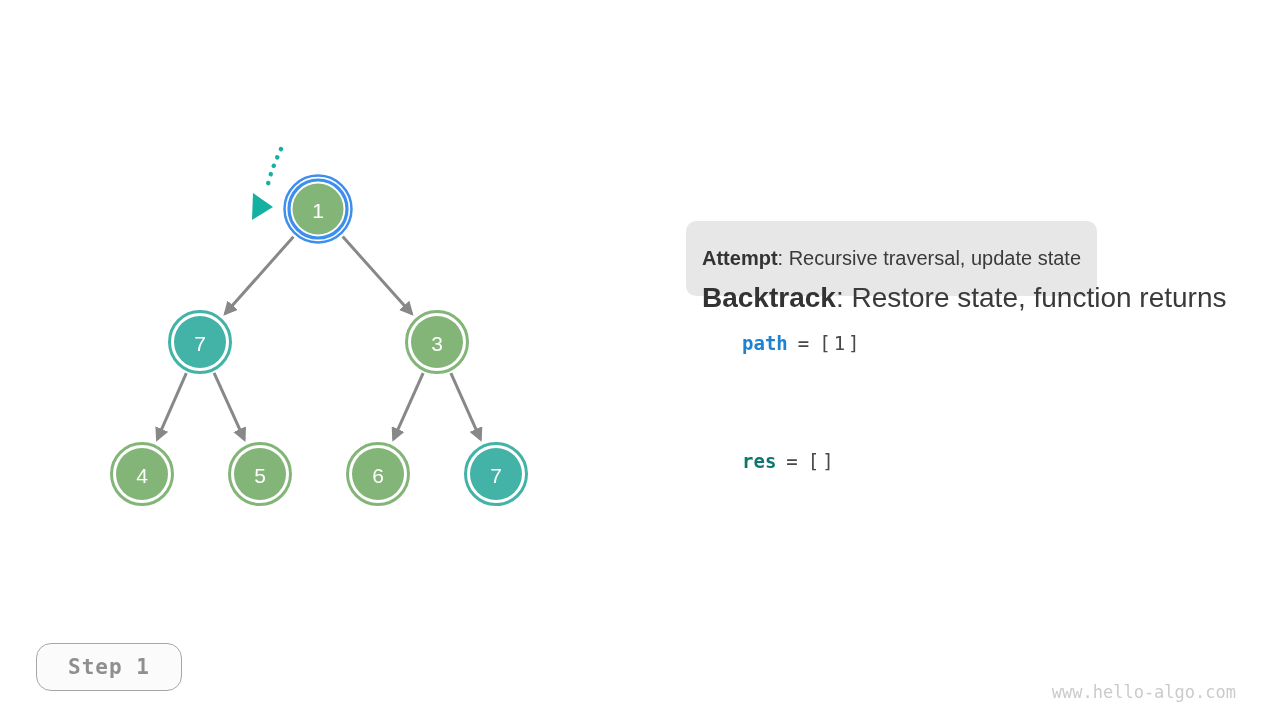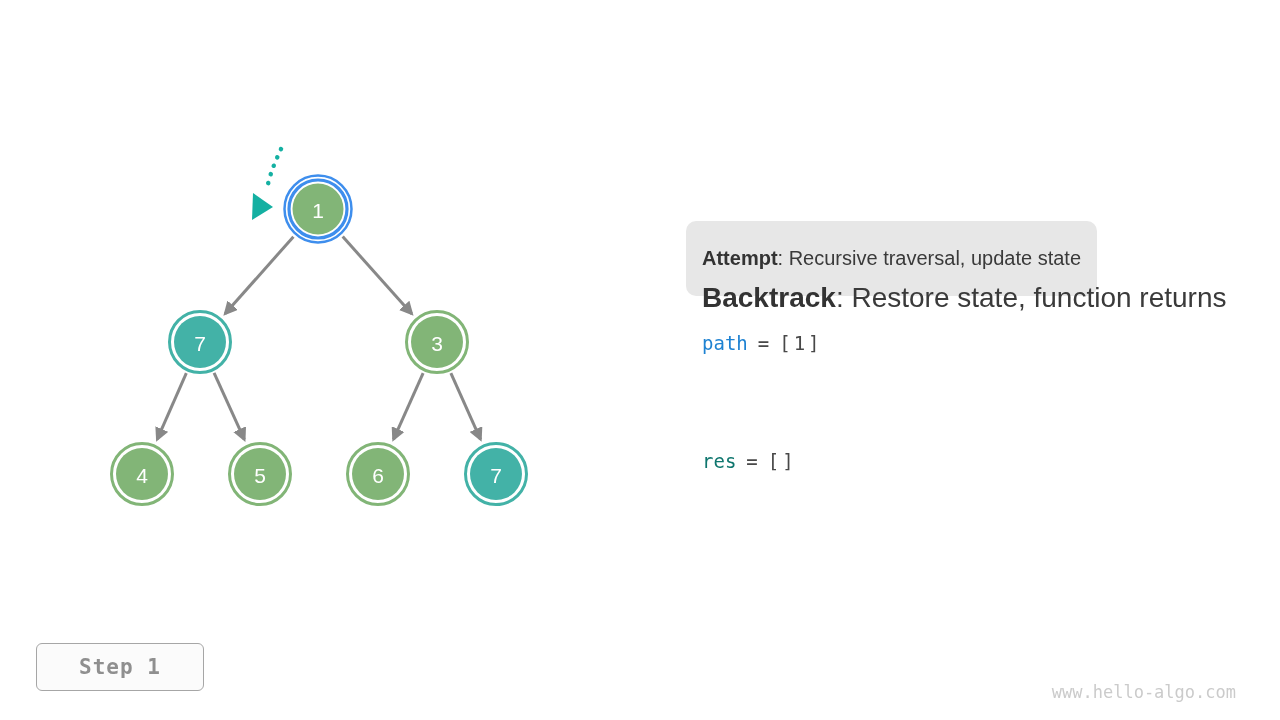--- a/index.html
+++ b/index.html
@@ -43,32 +43,32 @@
   .code-line {
     position: absolute;
     left: 16px;
     font-family: "DejaVu Sans Mono", monospace;
     font-size: 19px;
     color: #484848;
     white-space: nowrap;
   }
   .code-line.path { top: 332px; }
   .code-line.res  { top: 450px; }
-  .var-name { font-weight: normal; }
+  .var-name { font-weight: bold; margin-left: 40px; }
   .var-name.blue { color: #1e82d2; }
   .var-name.teal { color: #2e9b8c; }
   .code-eq { margin: 0 10px; }
   .code-val { letter-spacing: 3px; }
   .step-badge {
     position: absolute;
     left: 36px; top: 643px;
-    width: 168px; height: 48px;
+    width: 146px; height: 48px;
     box-sizing: border-box;
     border: 1.5px solid #a6a6a6;
-    border-radius: 6px;
+    border-radius: 15px;
     background: #fbfbfb;
     color: #8f8f8f;
     font-family: "DejaVu Sans Mono", monospace;
     font-size: 21px;
     font-weight: bold;
     letter-spacing: 1px;
     display: flex;
     align-items: center;
     justify-content: center;
     text-align: right;

